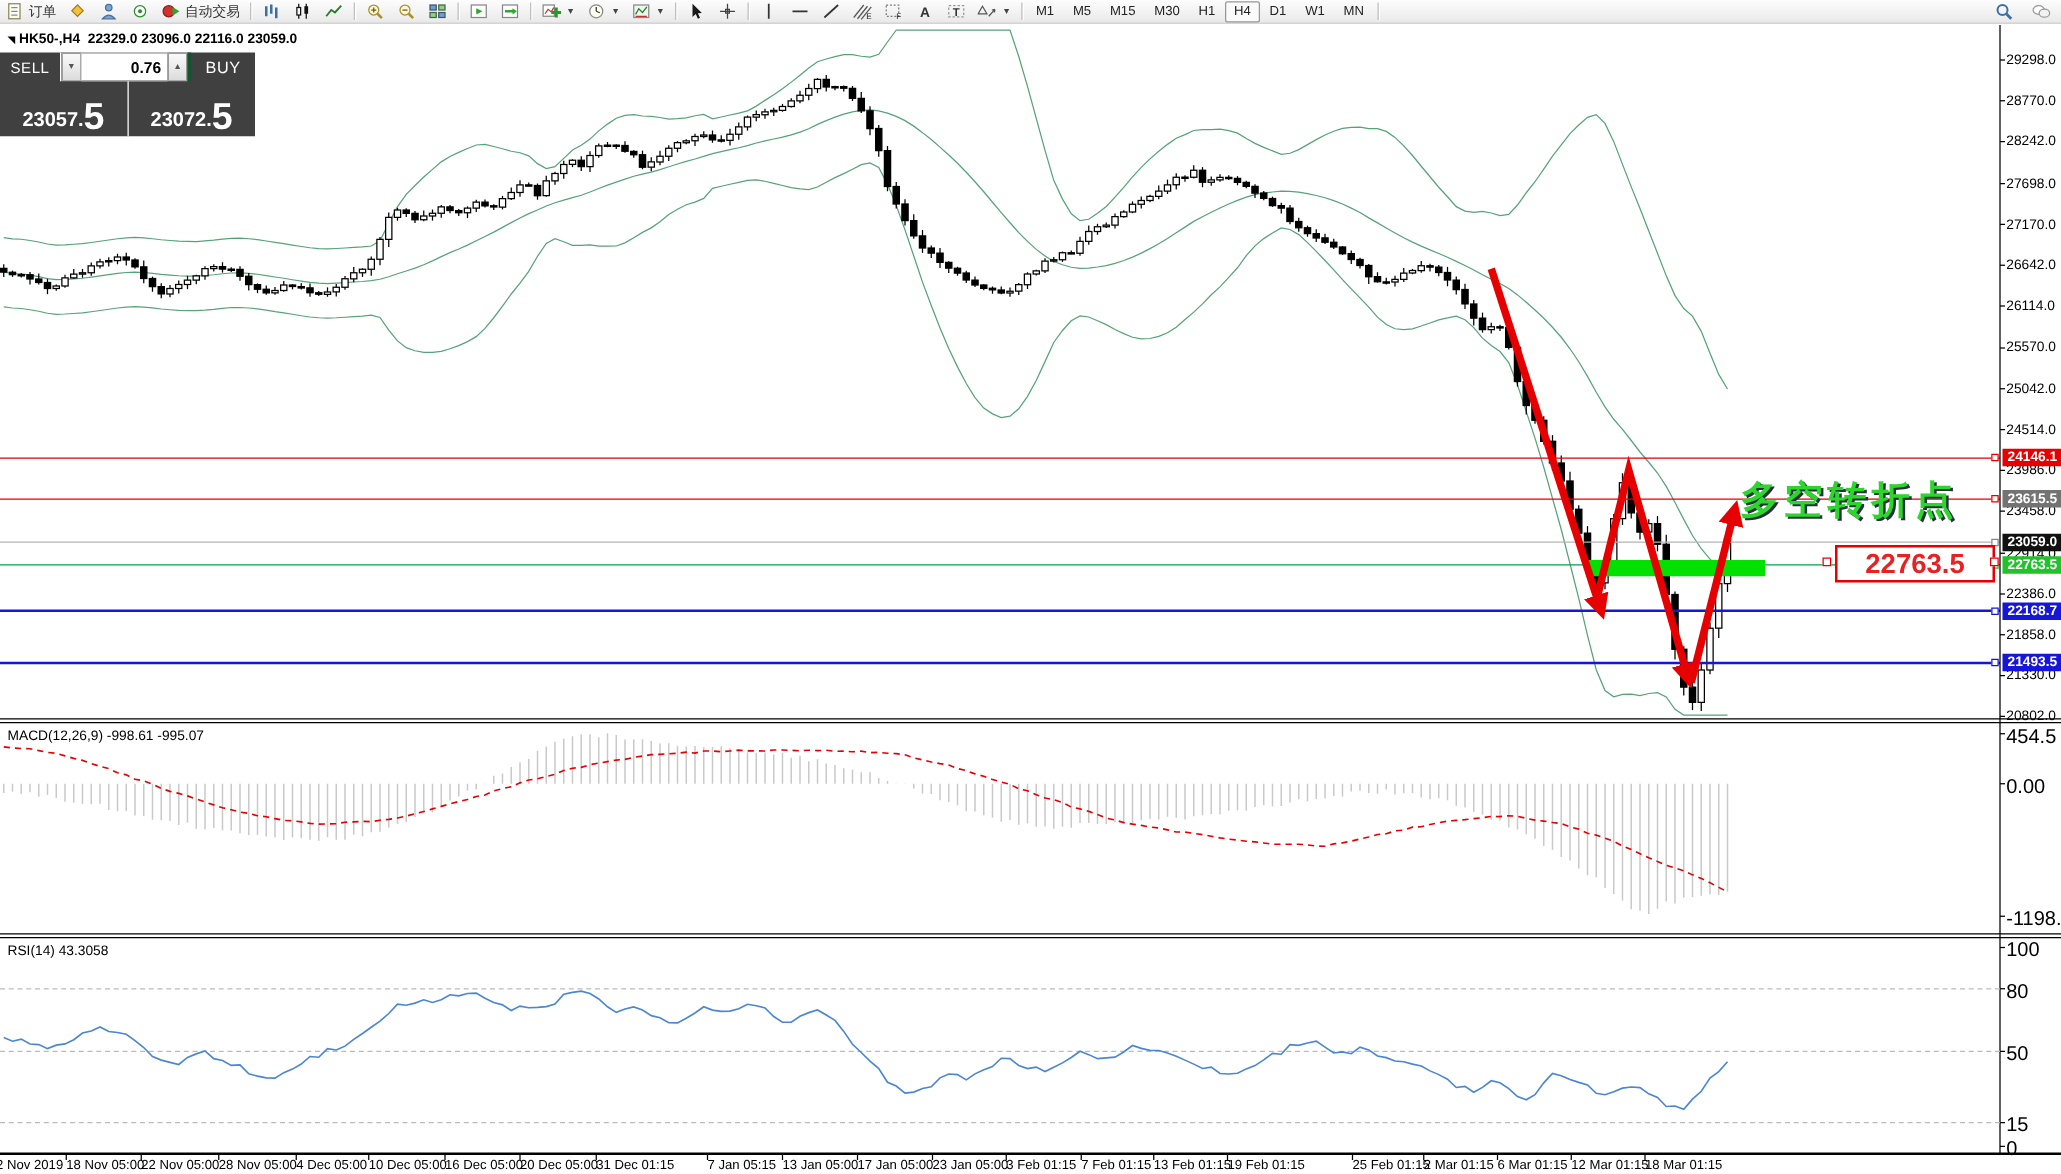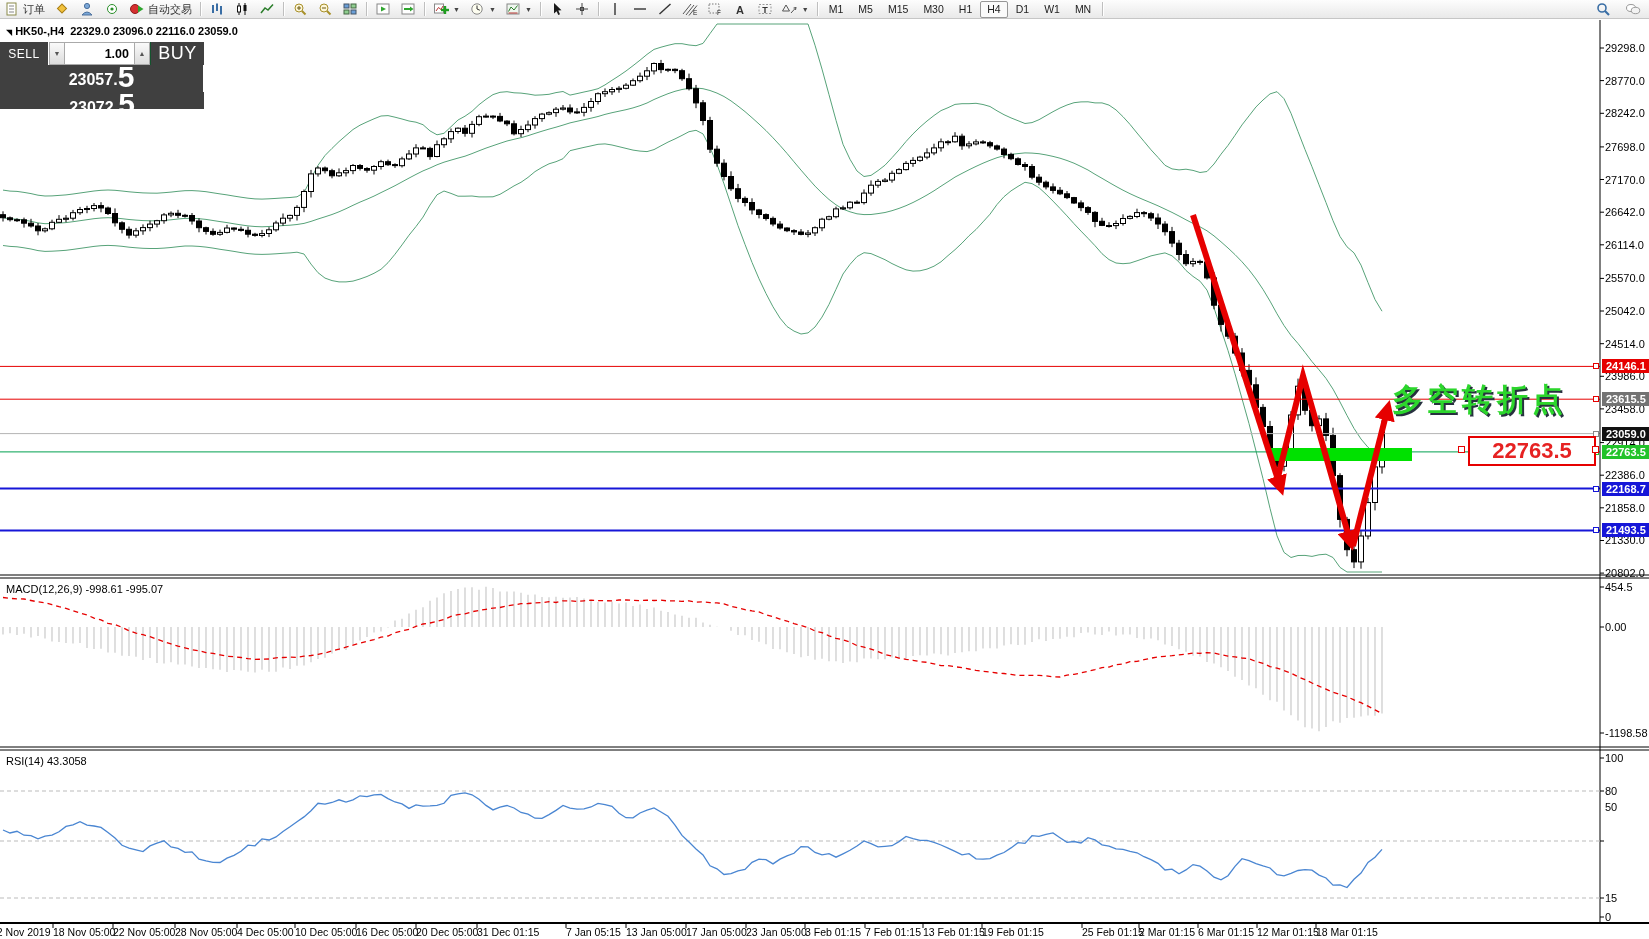--- a/index.html
+++ b/index.html
@@ -24,36 +24,36 @@
   #ohlc-header .mk{font-size:8px;margin-right:3px;color:#000;}
 
   
   #quote{position:absolute;left:0;top:42px;width:204px;height:67px;background:#404040;z-index:7;color:#fff;}
   #quote .row1{position:absolute;left:0;top:0;right:0;height:23px;display:flex;}
   .qcell{display:flex;align-items:center;justify-content:center;}
   #sell-btn{width:48px;border-right:1px solid #fff;font-size:12px;letter-spacing:.5px;}
   #spin-dn,#spin-up{width:16px;background:linear-gradient(#fafafa,#dcdcdc);color:#555;font-size:7px;border:1px solid #aaa;box-sizing:border-box;}
   #vol-input{width:69px;background:#fff;color:#000;font-size:12.5px;font-weight:bold;
     display:flex;align-items:center;justify-content:flex-end;padding-right:5px;box-sizing:border-box;border:1px solid #aaa;border-left:none;border-right:none;}
-  #buy-btn{flex:1;border-left:1px solid #14532d;font-size:18px;letter-spacing:.5px;}
-  #quote .row2{position:absolute;left:0;top:23px;right:0;bottom:0;display:flex;border-top:1px solid #f4b;border-top:none;flex-direction:column;}
+  #buy-btn{flex:1;border-left:3px solid #14532d;font-size:13px;letter-spacing:.5px;}
+  #quote .row2{position:absolute;left:0;top:23px;right:0;bottom:0;display:flex;border-top:1px solid #f4b;border-top:none;}
   .bigpx{flex:1;display:flex;align-items:flex-end;justify-content:center;padding-bottom:4px;}
   .bigpx .b1{font-size:16px;font-weight:bold;line-height:1;}
   .bigpx .b2{font-size:30px;font-weight:bold;line-height:.78;}
   #px-sell{border-right:1px solid #fff;}
 
   
   #chartsvg{position:absolute;left:0;top:0;z-index:1;}
 
   
   .ytick{position:absolute;left:1605px;font-size:11px;color:#000;z-index:2;}
   .badge{position:absolute;left:1602px;height:14px;line-height:14px;padding:0 4px;font-size:11px;font-weight:bold;color:#fff;z-index:3;}
   .sq{position:absolute;width:6px;height:6px;background:#fff;box-sizing:border-box;z-index:3;}
   .indlabel{position:absolute;font-size:11px;color:#000;z-index:2;}
-  .sclabel{position:absolute;left:1605px;font-size:11px;color:#000;z-index:2;}
+  .sclabel{position:absolute;left:1605px;font-size:16px;color:#000;z-index:2;}
   .dlabel{position:absolute;top:926px;font-size:10.5px;color:#000;z-index:2;white-space:nowrap;}
 
   
   #cn-note{position:absolute;left:1392px;top:379px;font-size:31px;font-weight:bold;color:#2cd62c;
     text-shadow:2px 2px 0 #27313f;z-index:5;white-space:nowrap;letter-spacing:4px;}
   #price-tag{position:absolute;left:1468px;top:436px;width:124px;height:26px;border:2px solid #e60000;background:#fff;
     display:flex;align-items:center;justify-content:center;font-size:22px;font-weight:bold;color:#e62222;z-index:5;}
   .tag-sq{position:absolute;width:7px;height:7px;border:1.5px solid #e60000;background:#fff;box-sizing:border-box;z-index:5;}
 </style>
 </head>
@@ -997,21 +997,21 @@
     </svg>
 
   <div id="ohlc-header">
     <span class="mk">◥</span><span>HK50-,H4</span>&nbsp;&nbsp;<span>22329.0 23096.0 22116.0 23059.0</span>
   </div>
 
   <div id="quote">
     <div class="row1">
       <div class="qcell" id="sell-btn">SELL</div>
       <div class="qcell" id="spin-dn">▼</div>
-      <div class="qcell" id="vol-input">1.00</div>
+      <div class="qcell" id="vol-input">0.76</div>
       <div class="qcell" id="spin-up">▲</div>
       <div class="qcell" id="buy-btn">BUY</div>
     </div>
     <div class="row2">
       <div class="bigpx" id="px-sell">
         <span class="b1">23057</span>
         <span class="b1">.</span>
         <span class="b2">5</span>
       </div>
       <div class="bigpx" id="px-buy">
@@ -1065,21 +1065,21 @@
       <div class="sq" style="left:1593px;top:449px;border:1px solid #22c32a"></div>
       <div class="badge" style="top:482px;background:#1616d8">22168.7</div>
       <div class="sq" style="left:1593px;top:486px;border:1px solid #1616d8"></div>
       <div class="badge" style="top:523px;background:#1616d8">21493.5</div>
       <div class="sq" style="left:1593px;top:527px;border:1px solid #1616d8"></div>
       <div class="sclabel" style="top:581px">454.5</div>
       <div class="sclabel" style="top:621px">0.00</div>
       <div class="sclabel" style="top:727px">-1198.58</div>
       <div class="sclabel" style="top:752px">100</div>
       <div class="sclabel" style="top:785px">80</div>
-      <div class="sclabel" style="top:801px">50</div>
+      <div class="sclabel" style="top:835px">50</div>
       <div class="sclabel" style="top:892px">15</div>
       <div class="sclabel" style="top:911px">0</div>
     </div>
   <div id="xaxis-layer">
       <div class="dlabel" style="left:-9px">12 Nov 2019</div>
       <div class="dlabel" style="left:53px">18 Nov 05:00</div>
       <div class="dlabel" style="left:113px">22 Nov 05:00</div>
       <div class="dlabel" style="left:175px">28 Nov 05:00</div>
       <div class="dlabel" style="left:237px">4 Dec 05:00</div>
       <div class="dlabel" style="left:295px">10 Dec 05:00</div>

